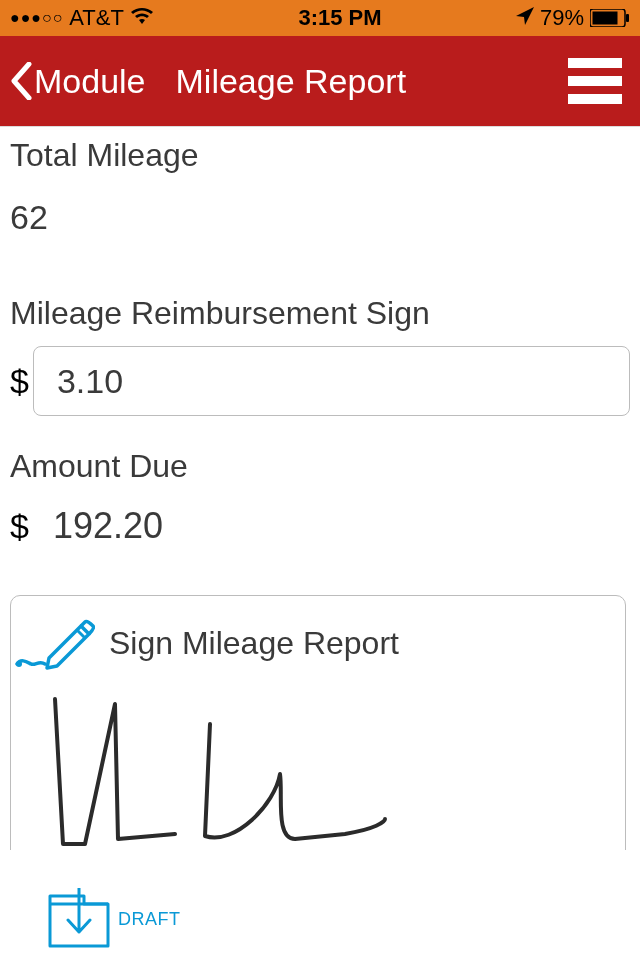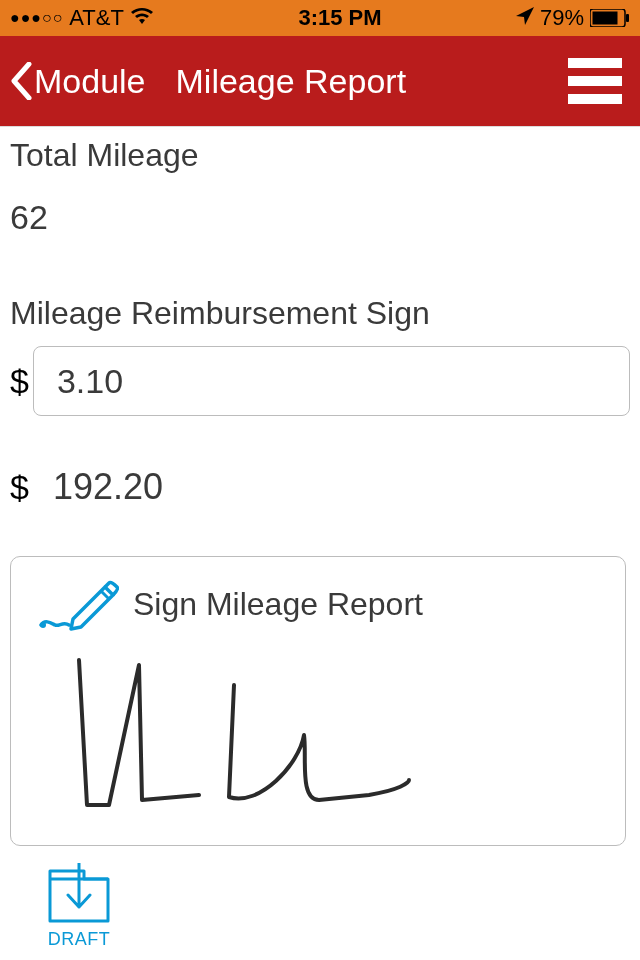--- a/index.html
+++ b/index.html
@@ -78,40 +78,40 @@
       color: #3a3a3a;
       font-family: inherit;
     }
     .amount-row { display: flex; align-items: baseline; margin-top: 20px; }
     .amount-value { font-size: 36px; color: #3a3a3a; margin-left: 20px; }
 
     .sign-box {
       margin: 48px 14px 0 10px;
       border: 1px solid #bcbcbc;
       border-radius: 10px;
-      padding: 16px 16px 0 28px;
+      padding: 16px 16px 0 4px;
       height: 290px;
       overflow: hidden;
     }
     .sign-header { display: flex; align-items: center; gap: 14px; }
     .sign-title { font-size: 32px; color: #3a3a3a; }
 
     .bottom-bar {
       position: absolute;
       bottom: 0;
       left: 0;
       right: 0;
       height: 110px;
       background: #fff;
       display: flex;
       justify-content: space-between;
       align-items: flex-end;
       padding: 0 44px 10px 44px;
     }
-    .btn { display: flex; flex-direction: column; align-items: center; gap: 4px; }
+    .btn { display: flex; flex-direction: row; align-items: center; gap: 4px; }
     .btn-label { font-size: 18px; color: #0a99d6; letter-spacing: 0.5px; }
   </style>
 </head>
 <body>
 
 <div class="status-bar">
   <div class="status-left">
     <span class="dots">●●●○○</span>
     <span>AT&amp;T</span>
     <span>
@@ -161,20 +161,21 @@
   <div class="gap"></div>
 
   <div class="section-label">Mileage Reimbursement Sign</div>
   <div class="rate-row">
     <span class="dollar">$</span>
     <input class="rate-input" value="3.10" style="">
   </div>
 
   <div class="gap2"></div>
 
+  <div class="section-label">Amount Due</div>
   <div class="amount-row">
     <span class="dollar">$</span>
     <span class="amount-value">192.20</span>
   </div>
 </div>
 
 <div class="sign-box">
   <div class="sign-header">
     <span>
       <svg width="80" height="58" viewBox="0 0 80 58">

